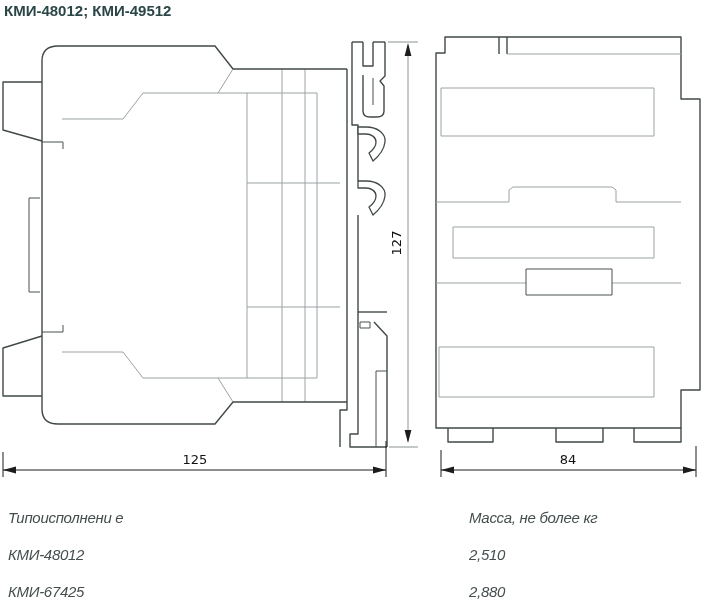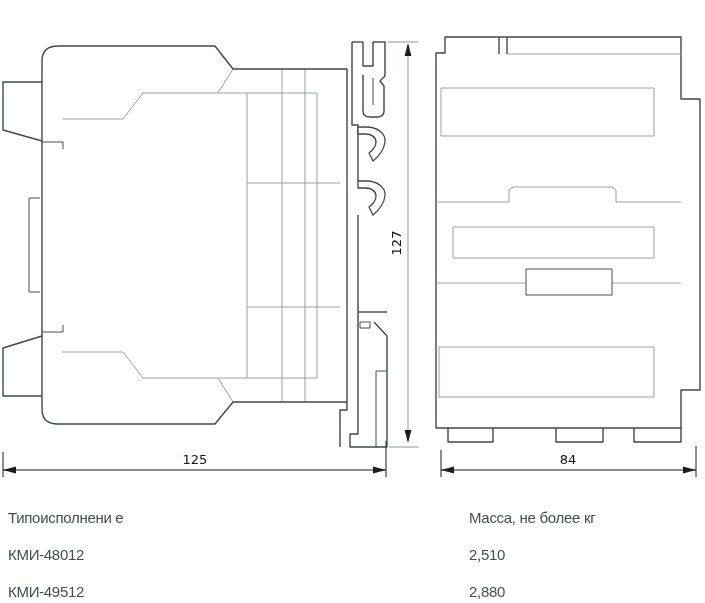--- a/index.html
+++ b/index.html
@@ -14,32 +14,33 @@
   svg{position:absolute;left:0;top:0;}
   .ln-dark{stroke:#414848;stroke-width:1.4;fill:none;stroke-linejoin:round;stroke-linecap:butt;}
   .ln-mid{stroke:#4a5151;stroke-width:1;fill:none;stroke-linejoin:round;}
   .ln-light{stroke:#9aa2a2;stroke-width:1;fill:none;stroke-linejoin:round;}
   .hook{stroke:#414848;stroke-width:1.3;fill:#ffffff;stroke-linejoin:round;}
   .dim{stroke:#1c1c1c;stroke-width:1;fill:none;}
   .dim-gray{stroke:#8a9292;stroke-width:1;fill:none;}
   .arrow{fill:#1c1c1c;stroke:none;}
   .dim-text{font-family:"DejaVu Sans","Liberation Sans",sans-serif;font-size:13px;fill:#111111;}
   #spec-table{position:absolute;left:0;top:0;width:705px;color:#454e4e;}
-  .spec-cell{position:absolute;font-size:15px;letter-spacing:-0.3px;white-space:nowrap;}
+  .spec-cell{position:absolute;font-size:15px;letter-spacing:-0.3px;white-space:nowrap;font-style:italic;}
   .col-type{left:8px;}
   .col-mass{left:469px;}
   .row-head{top:509px;}
   .row-1{top:546px;}
   .row-2{top:583px;}
 </style>
 </head>
 <body>
 
 <div id="stage">
 
+  <div id="title">КМИ-48012; КМИ-49512</div>
 
   <svg width="705" height="603" viewBox="0 0 705 603">
 
     <g>
 
       <path class="ln-light" d="M 62,119 H 123 L 143,93 H 317"></path>
       <path class="ln-light" d="M 218,93 L 233,69"></path>
       <path class="ln-light" d="M 62,352 H 123 L 143,378 H 317"></path>
       <path class="ln-light" d="M 218,378 L 233,402"></path>
       <path class="ln-light" d="M 247,93 V 378"></path>
@@ -125,17 +126,17 @@
     </g>
   </svg>
 
   <div id="spec-table">
     <div class="spec-cell col-type row-head">Типоисполнени е</div>
     <div class="spec-cell col-mass row-head">Масса, не более кг</div>
 
     <div class="spec-cell col-type row-1">КМИ-48012</div>
     <div class="spec-cell col-mass row-1">2,510</div>
 
-    <div class="spec-cell col-type row-2">КМИ-49512</div>
+    <div class="spec-cell col-type row-2">КМИ-67425</div>
     <div class="spec-cell col-mass row-2">2,880</div>
   </div>
 
 </div>
 
 </body></html>

